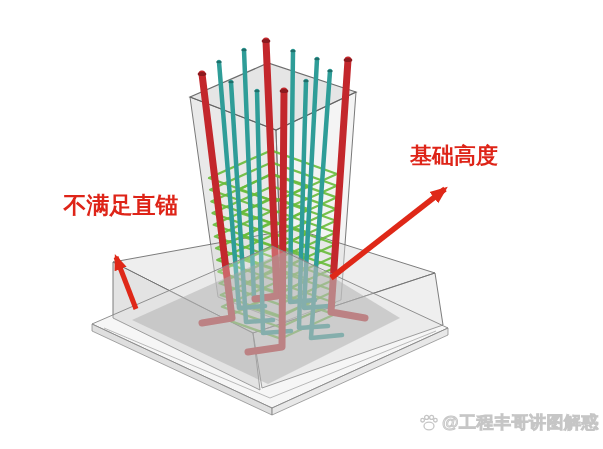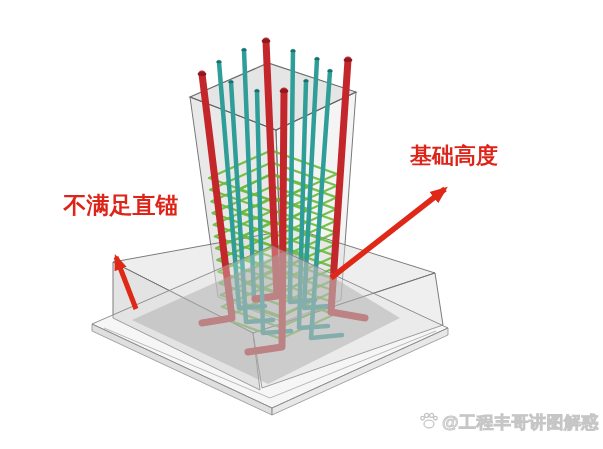--- a/index.html
+++ b/index.html
@@ -2,21 +2,21 @@
 <html><head>
 <meta charset="utf-8">
 <style>
   html,body{margin:0;padding:0;background:#ffffff;}
   .stage{position:relative;width:603px;height:449px;background:#ffffff;overflow:hidden;
          font-family:"Liberation Sans",sans-serif;}
   .scene{position:absolute;left:0;top:0;}
   .callout{position:absolute;color:#de2418;font-weight:bold;text-align:center;}
   .callout-left{left:38px;top:191px;width:166px;font-size:23px;line-height:28px;}
   .callout-right{left:376px;top:142px;width:156px;font-size:22px;line-height:27px;}
-  .watermark{position:absolute;left:419px;top:411px;display:flex;gap:3px;}
+  .watermark{position:absolute;left:419px;top:411px;display:flex;align-items:center;gap:3px;}
   .watermark .wm-text{font-size:17px;font-weight:bold;letter-spacing:0.5px;
         color:#ececec;-webkit-text-stroke:0.9px #c6c6c6;white-space:nowrap;}
 </style>
 </head>
 <body>
 
 <div class="stage">
 
   <svg id="scene-svg" class="scene" width="603" height="449" viewBox="0 0 603 449">
       <polygon points="190,97 276,130 283,322 218,297" fill="#d4d4d4" fill-opacity="0.5" stroke="#6a6a6a" stroke-width="1" stroke-opacity="0.9"></polygon>

